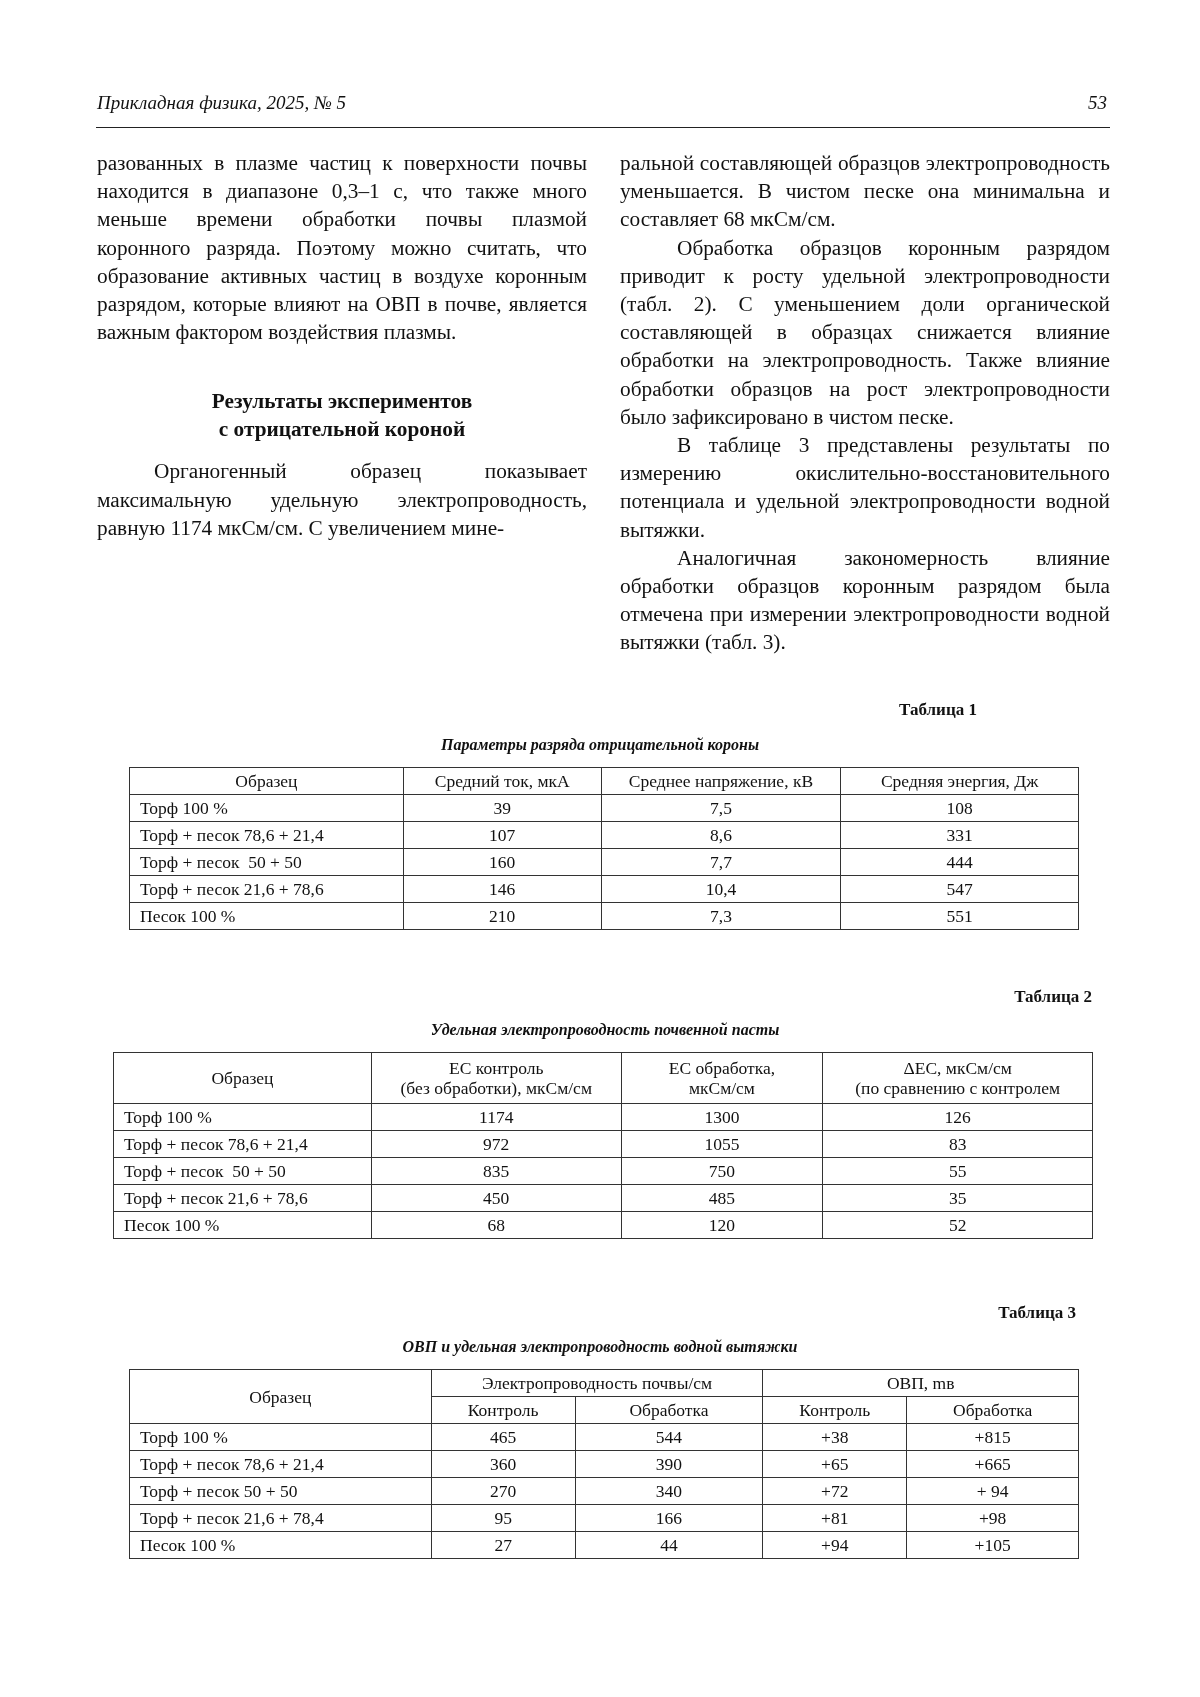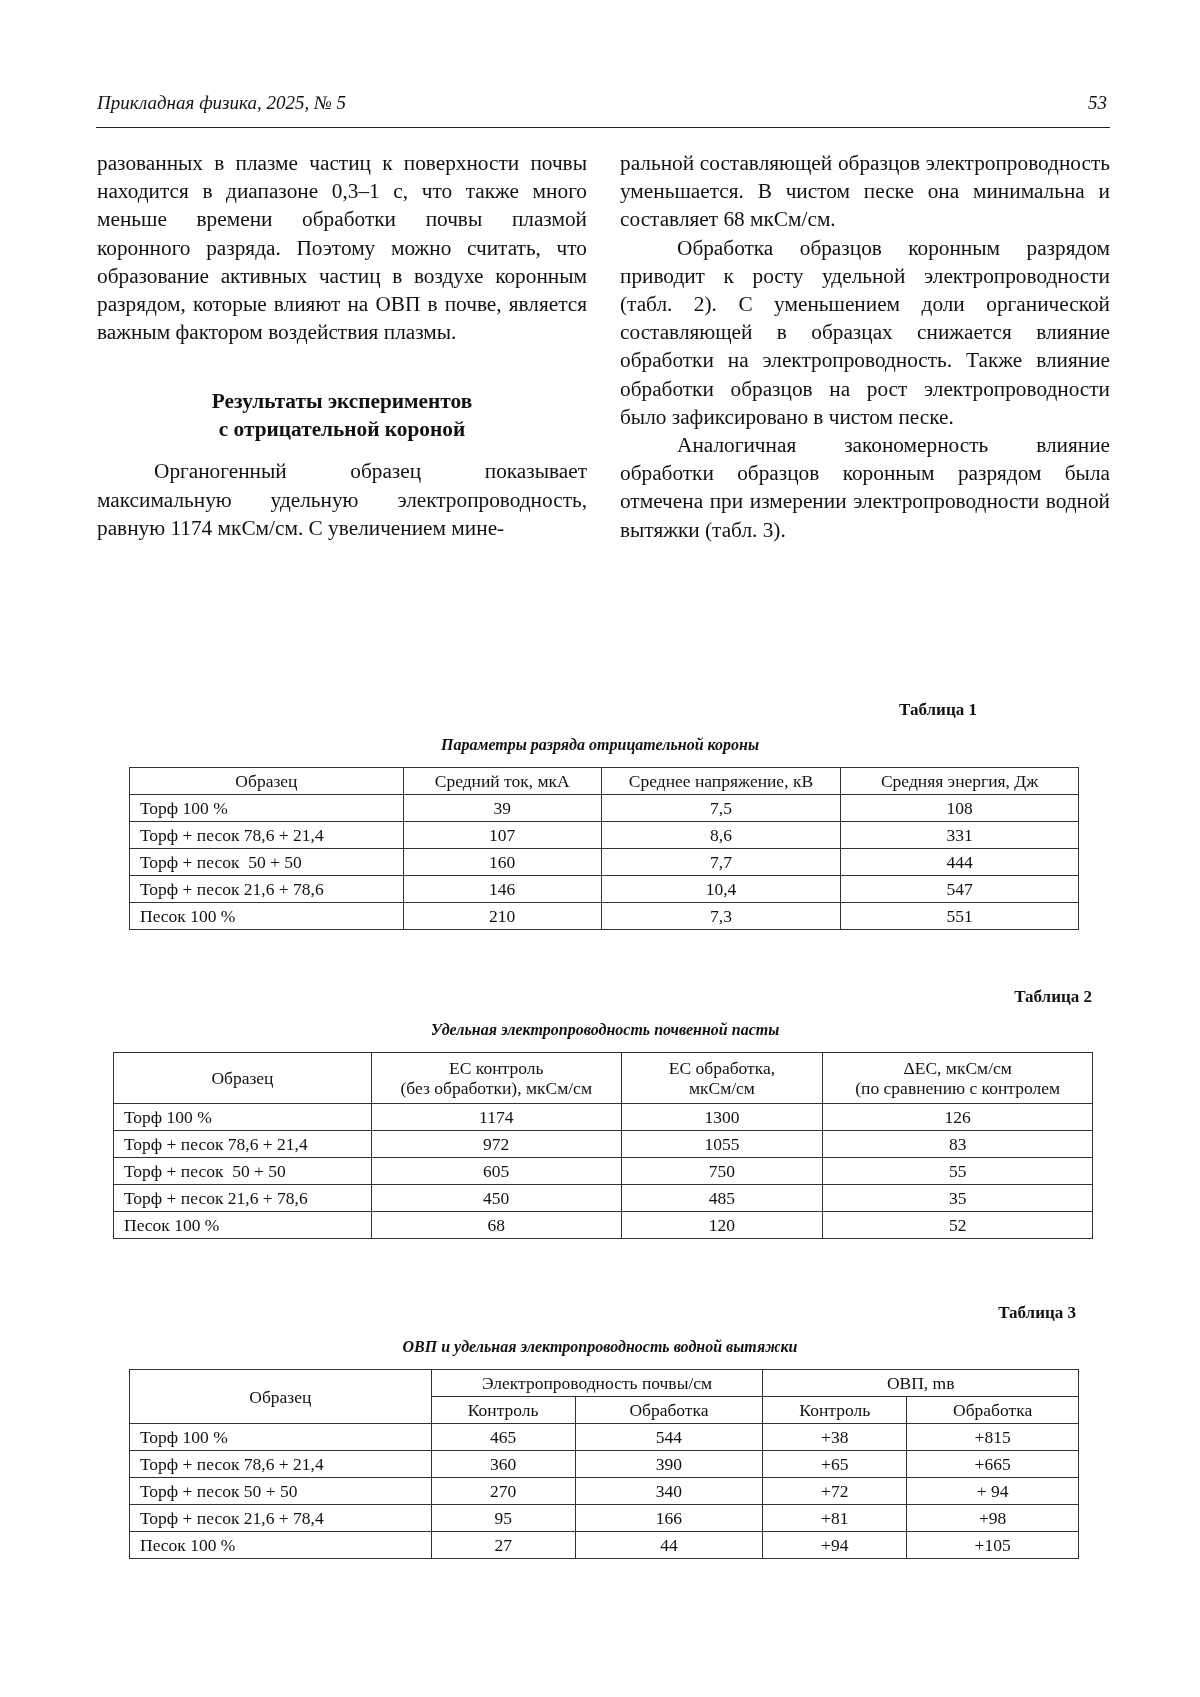--- a/index.html
+++ b/index.html
@@ -60,20 +60,21 @@
   <p class="section-title">
     <span>Результаты экспериментов</span><br>
     <span>с отрицательной короной</span>
   </p>
   <p class="indent">Органогенный образец показывает максимальную удельную электропроводность, равную 1174 мкСм/см. С увеличением мине-</p>
 </div>
 
 <div class="col right">
   <p>ральной составляющей образцов электропроводность уменьшается. В чистом песке она минимальна и составляет 68 мкСм/см.</p>
   <p class="indent">Обработка образцов коронным разрядом приводит к росту удельной электропроводности (табл. 2). С уменьшением доли органической составляющей в образцах снижается влияние обработки на электропроводность. Также влияние обработки образцов на рост электропроводности было зафиксировано в чистом песке.</p>
+  <p class="indent">В таблице 3 представлены результаты по измерению окислительно-восстановительного потенциала и удельной электропроводности водной вытяжки.</p>
   <p class="indent">Аналогичная закономерность влияние обработки образцов коронным разрядом была отмечена при измерении электропроводности водной вытяжки (табл. 3).</p>
 </div>
 
 <div class="tbl-num" style="left:800px; top:700px; width:276px;text-align:center;">Таблица 1</div>
 <div class="tbl-title" style="left:120px; top:736px; width:960px;">Параметры разряда отрицательной короны</div>
 <table class="data" id="t1" style="left:129px; top:767px; width:950px;">
   <colgroup>
       <col style="width:274px">
       <col style="width:198px">
       <col style="width:240px">
@@ -146,21 +147,21 @@
         <td style="white-space: pre;">126</td>
       </tr>
       <tr>
         <td class="name" style="white-space: pre;">Торф + песок 78,6 + 21,4</td>
         <td style="white-space: pre;">972</td>
         <td style="white-space: pre;">1055</td>
         <td style="white-space: pre;">83</td>
       </tr>
       <tr>
         <td class="name" style="white-space: pre;">Торф + песок  50 + 50</td>
-        <td style="white-space: pre;">605</td>
+        <td style="white-space: pre;">835</td>
         <td style="white-space: pre;">750</td>
         <td style="white-space: pre;">55</td>
       </tr>
       <tr>
         <td class="name" style="white-space: pre;">Торф + песок 21,6 + 78,6</td>
         <td style="white-space: pre;">450</td>
         <td style="white-space: pre;">485</td>
         <td style="white-space: pre;">35</td>
       </tr>
       <tr>

